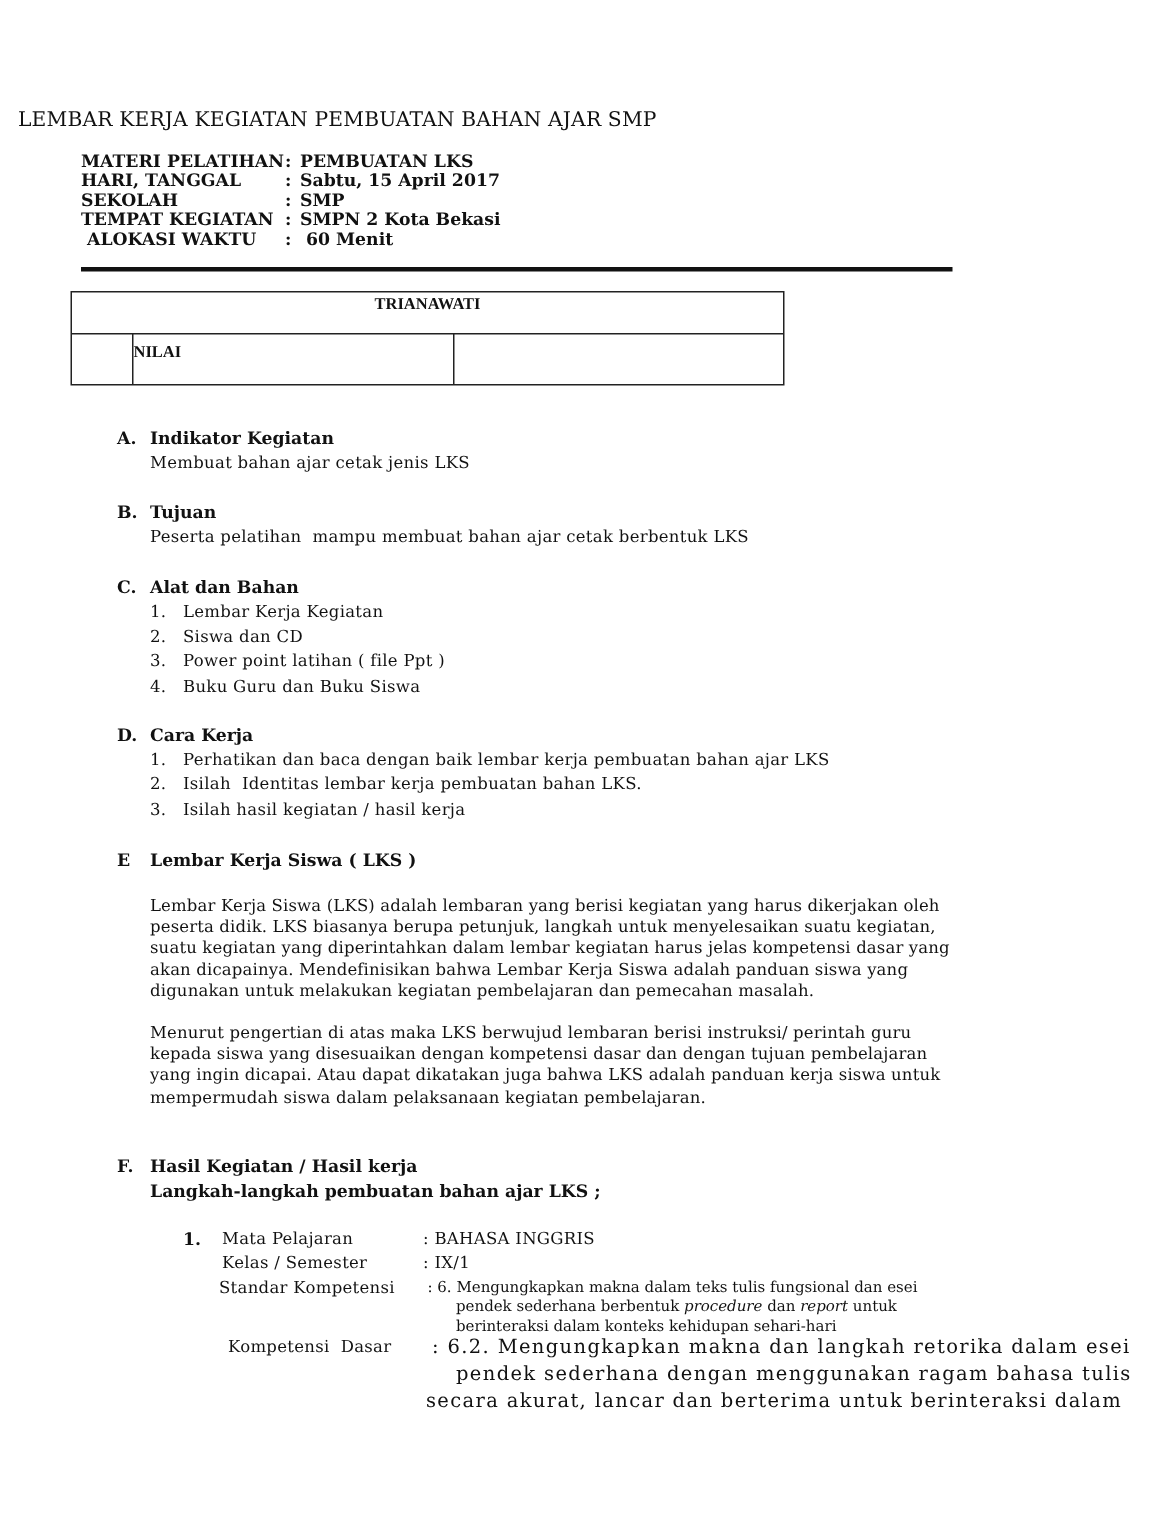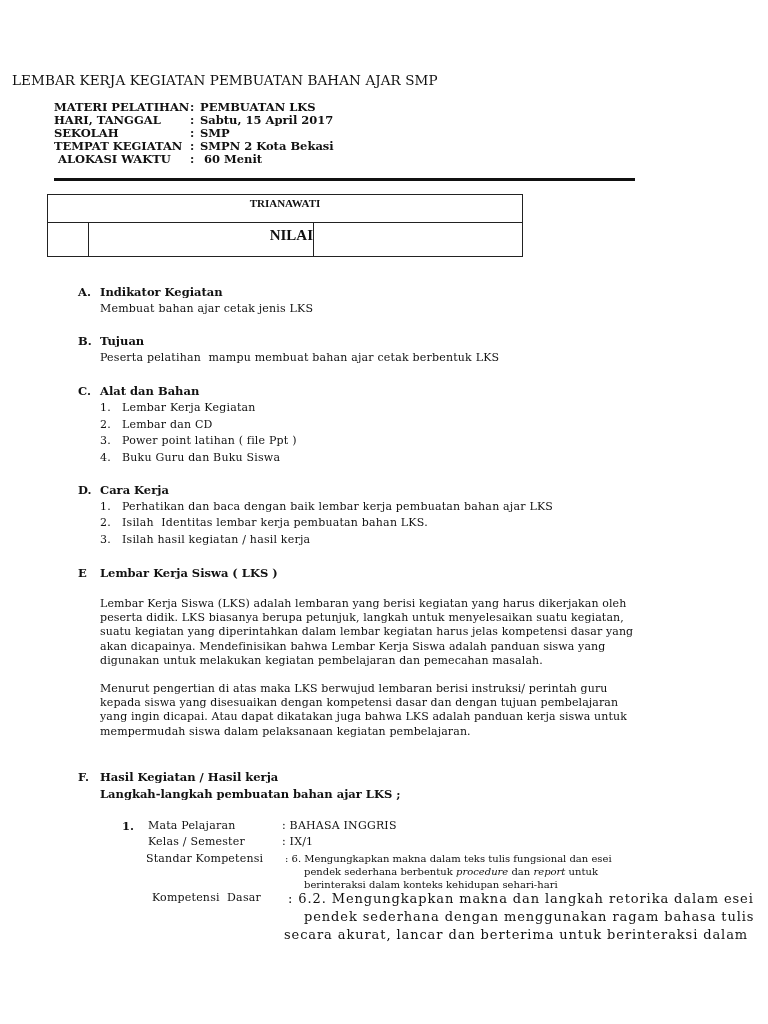--- a/index.html
+++ b/index.html
@@ -20,22 +20,22 @@
 
   .divider { position: absolute; left: 54px; top: 178px; width: 581px; height: 3px; background: #111; }
 
   .name-table {
     position: absolute; left: 47px; top: 194px; width: 476px; height: 63px;
     border: 1px solid #222; box-sizing: border-box;
   }
   .name-row { position: absolute; left: 0; top: 0; right: 0; height: 27px; border-bottom: 1px solid #222;
     text-align: center; font-family: "Liberation Serif", serif; font-weight: bold; font-size: 11px; line-height: 16px; }
   .cell-a { position: absolute; left: 0; top: 27px; width: 40px; bottom: 0; border-right: 1px solid #222; }
-  .cell-b { position: absolute; left: 52px; top: 27px; width: 213px; bottom: 0; border-right: 1px solid #222;
-    text-align: right; font-family: "Liberation Serif", serif; font-weight: bold; font-size: 15px; line-height: 26px; }
+  .cell-b { position: absolute; left: 41px; top: 27px; width: 213px; bottom: 0; border-right: 1px solid #222;
+    text-align: left; font-family: "Liberation Serif", serif; font-weight: bold; font-size: 11px; line-height: 26px; }
   .cell-c { position: absolute; left: 255px; top: 27px; right: 0; bottom: 0; }
 
   .sec-head { position: absolute; left: 78px; font-size: 11.5px; font-weight: bold; white-space: nowrap; }
   .sec-head .mark { display: inline-block; width: 22px; }
   .sec-text { position: absolute; left: 100px; font-size: 11px; white-space: nowrap; letter-spacing: 0.2px; }
   .list-item { position: absolute; left: 100px; font-size: 11px; white-space: nowrap; letter-spacing: 0.2px; }
   .list-item .num { display: inline-block; width: 22px; }
 
   .para { position: absolute; left: 100px; width: 610px; font-size: 11px; line-height: 14.2px; letter-spacing: 0.1px; }
   .para span { display: block; white-space: nowrap; }
@@ -97,21 +97,21 @@
 
 <div class="sec-head" style="top:334px">
   <span class="mark">B.</span><span>Tujuan</span>
 </div>
 <div class="sec-text" style="top:351px; white-space:pre">Peserta pelatihan  mampu membuat bahan ajar cetak berbentuk LKS</div>
 
 <div class="sec-head" style="top:384px">
   <span class="mark">C.</span><span>Alat dan Bahan</span>
 </div>
 <div class="list-item" style="top:401px"><span class="num">1.</span><span>Lembar Kerja Kegiatan</span></div>
-<div class="list-item" style="top:418px"><span class="num">2.</span><span>Lembar dan CD</span></div>
+<div class="list-item" style="top:418px"><span class="num">2.</span><span>Siswa dan CD</span></div>
 <div class="list-item" style="top:434px"><span class="num">3.</span><span>Power point latihan ( file Ppt )</span></div>
 <div class="list-item" style="top:451px"><span class="num">4.</span><span>Buku Guru dan Buku Siswa</span></div>
 
 <div class="sec-head" style="top:483px">
   <span class="mark">D.</span><span>Cara Kerja</span>
 </div>
 <div class="list-item" style="top:500px"><span class="num">1.</span><span>Perhatikan dan baca dengan baik lembar kerja pembuatan bahan ajar LKS</span></div>
 <div class="list-item" style="top:516px; white-space:pre"><span class="num">2.</span><span>Isilah  Identitas lembar kerja pembuatan bahan LKS.</span></div>
 <div class="list-item" style="top:533px"><span class="num">3.</span><span>Isilah hasil kegiatan / hasil kerja</span></div>
 

